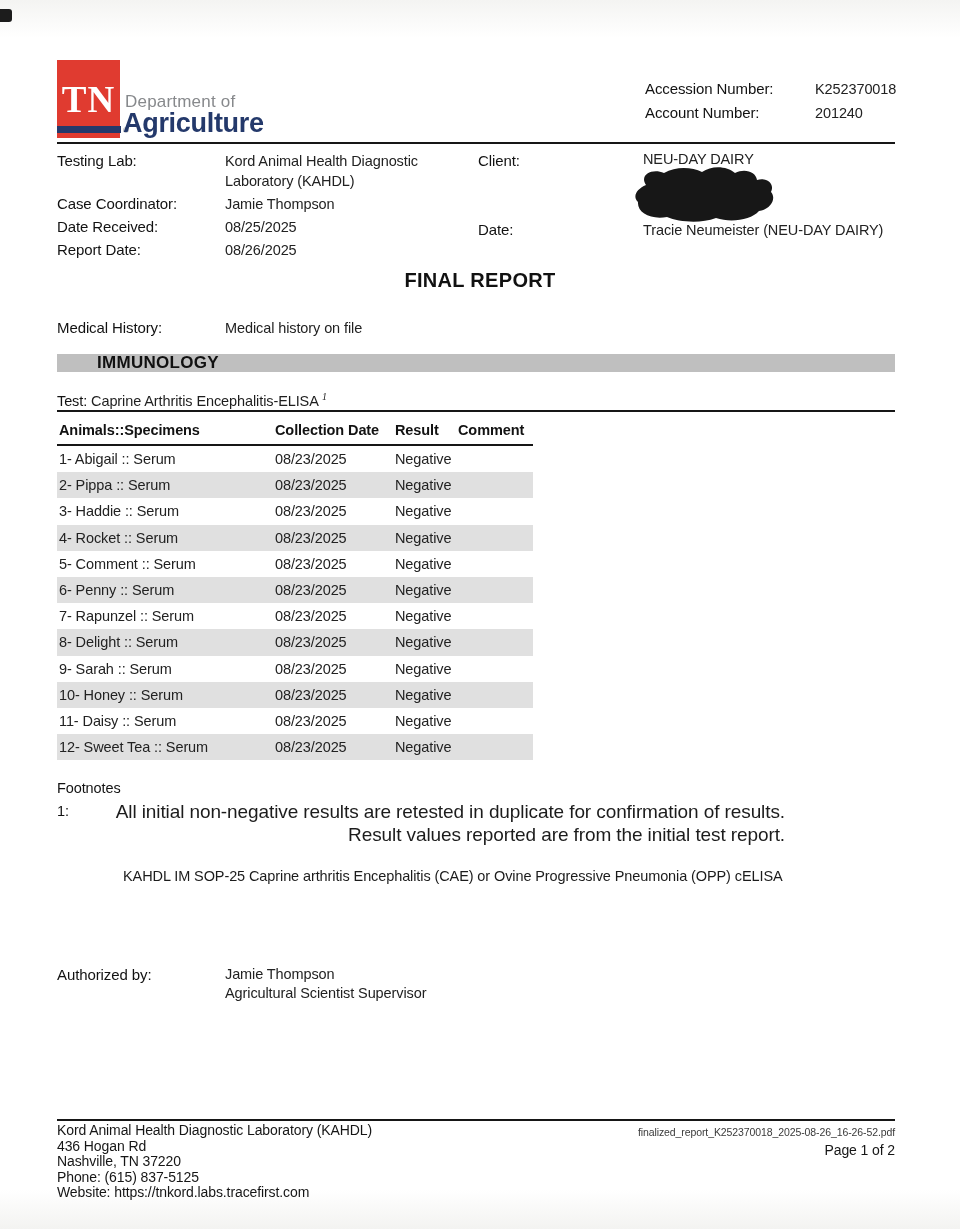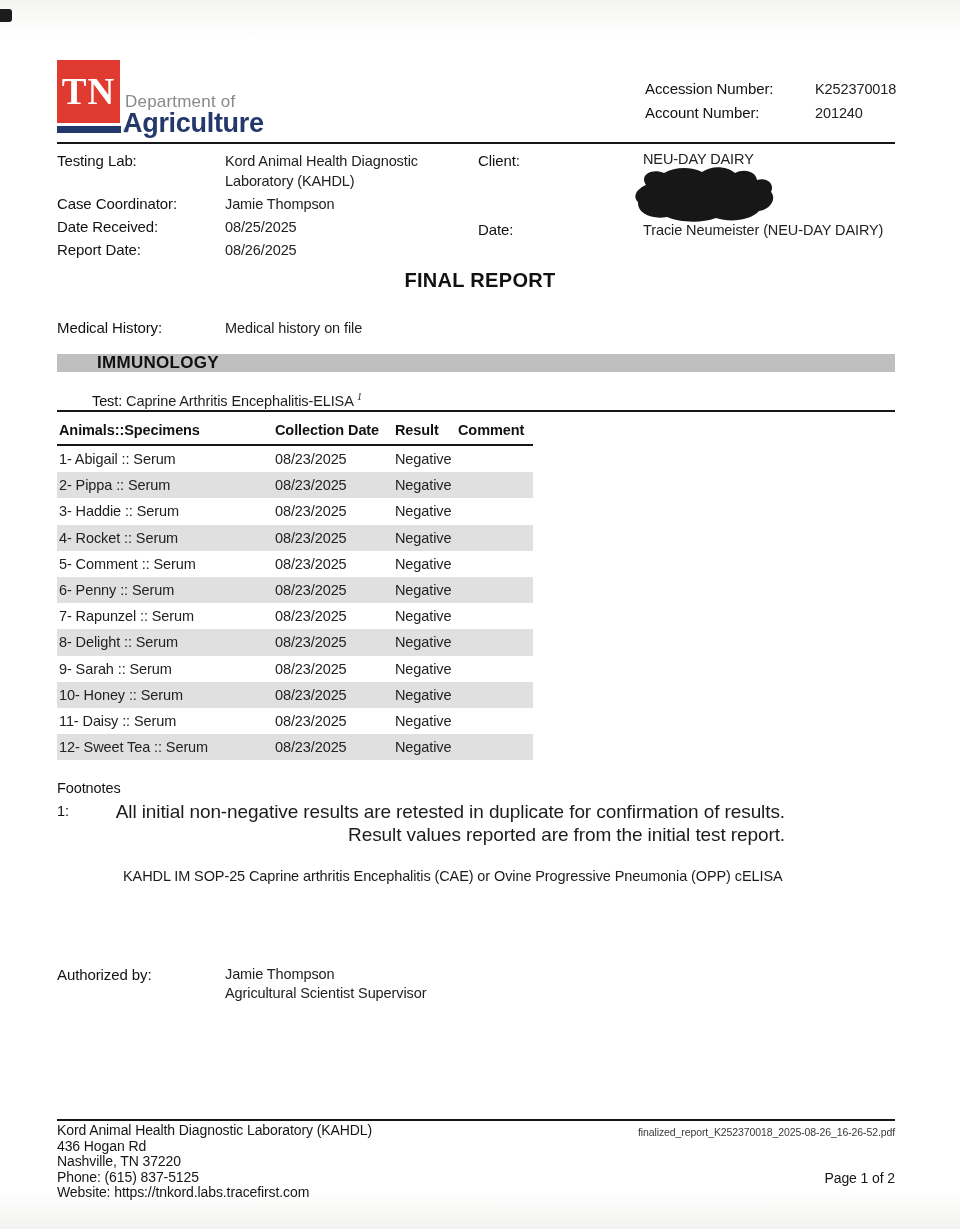--- a/index.html
+++ b/index.html
@@ -11,38 +11,38 @@
     position:relative;
     letter-spacing:-0.1px;
   }
   .sheet { position:absolute; inset:0; background:linear-gradient(180deg,#f4f4f2 0,#ffffff 38px,#ffffff 1190px,#f3f3f1 1229px); overflow:hidden; }
   .abs { position:absolute; }
   .lbl { font-weight:400; color:#121212; font-size:15px; }
   .val { font-size:14.5px; color:#222; }
   .corner-mark { left:0; top:9px; width:12px; height:13px; background:#1c1c1c; border-radius:0 3px 3px 0; }
 
   
-  .tn-square { left:57px; top:60px; width:63px; height:63px; background:#e03b30; display:flex; align-items:center; justify-content:center; }
+  .tn-square { left:57px; top:60px; width:63px; height:78px; background:#e03b30; display:flex; align-items:center; justify-content:center; }
   .tn-square span { font-family:"Liberation Serif","DejaVu Serif",serif; font-weight:700; font-size:37px; color:#ffffff; letter-spacing:1px; }
   .tn-bar { left:57px; top:126px; width:64px; height:7px; background:#24396b; }
   .tn-reg { left:123px; top:126px; font-size:8px; color:#6f7276; }
   .dept { left:125px; top:92px; font-size:17px; color:#87898c; letter-spacing:0.2px; }
   .agency { left:123px; top:108px; font-size:27px; font-weight:700; color:#24396b; letter-spacing:-0.3px; }
 
   .rule { left:57px; width:838px; background:#161616; }
   .rule.r1 { top:142px; height:2px; }
   .rule.r2 { top:410px; height:2px; }
   .rule.r3 { top:1119px; height:2px; }
 
   .title { left:0; top:269px; width:960px; text-align:center; font-size:20px; font-weight:700; color:#111; letter-spacing:0.3px; }
 
   .section-bar { left:57px; top:354px; width:838px; height:18px; background:#bfbfbf; display:flex; align-items:center; justify-content:flex-start;padding-left:40px; }
   .section-bar span { font-size:17px; font-weight:700; color:#111; letter-spacing:0.3px; }
 
-  .test-line { left:57px; top:391px; font-size:14.5px;margin-left:35px; }
+  .test-line { left:57px; top:391px; font-size:14.5px; }
   .test-line .lbl { font-size:14.5px; }
   .test-line sup { font-style:italic; font-size:10px; font-family:"Liberation Serif","DejaVu Serif",serif; }
 
   
   .rtable { left:57px; top:419px; width:476px; }
   .thead { display:flex; font-weight:700; font-size:14.5px; color:#121212; padding:3px 0 6px 0; border-bottom:2.5px solid #161616; }
   .trow { display:flex; height:26.2px; align-items:center; font-size:14.5px; color:#222; }
   .trow.striped { background:#e0e0e0; }
   .c1 { width:218px; padding-left:2px; }
   .c2 { width:120px; }
@@ -55,21 +55,21 @@
   .fn-body { left:109px; top:800px; width:676px; font-size:19px; line-height:23px; color:#1c1c1c;text-align:right; }
   .fn-ref { left:123px; top:868px; width:720px; font-size:14.5px; color:#1c1c1c; }
 
   .auth-lbl { left:57px; top:966px; }
   .auth-name { left:225px; top:966px; }
   .auth-title { left:225px; top:985px; }
 
   
   .footer-left { left:57px; top:1123px; font-size:14px; line-height:15.6px; color:#161616; }
   .footer-file { right:65px; top:1126px; font-size:10.5px; color:#3a3a3a; text-align:right;margin-left:44px; }
-  .footer-page { right:65px; top:1142px; font-size:14px; color:#161616; text-align:right;margin-top:28px; }
+  .footer-page { right:65px; top:1142px; font-size:14px; color:#161616; text-align:right; }
 
   .blob { left:630px; top:164px; }
 </style>
 </head>
 <body>
 
 <div class="sheet">
 
   <div class="abs corner-mark"></div>
 

